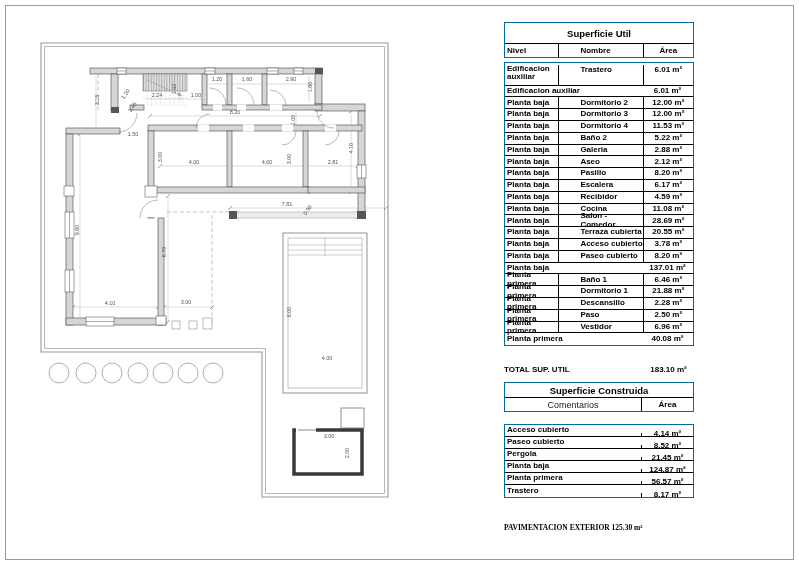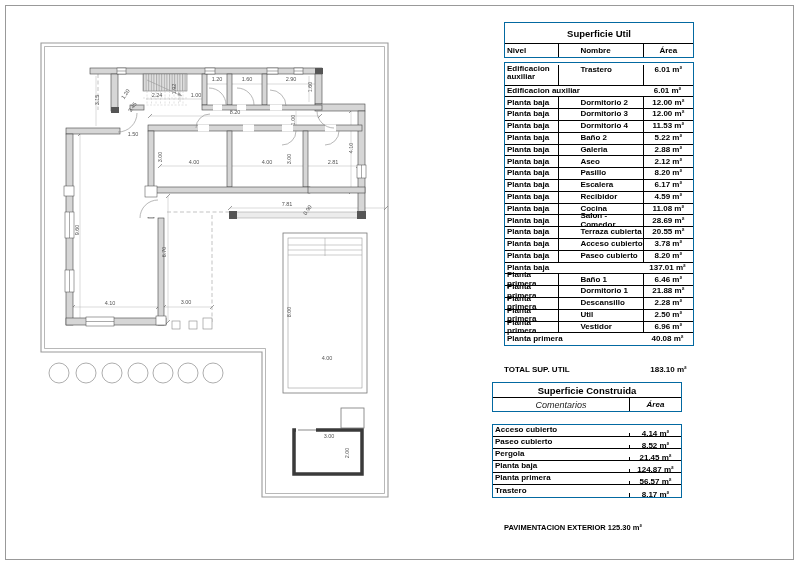--- a/index.html
+++ b/index.html
@@ -29,21 +29,21 @@
   .sub .lab{flex:1;padding-left:2px;}
   .sub .c3s{width:51px;text-align:center;}
   .total-row{display:flex;height:12px;align-items:center;margin-top:17px;}
   .total-row .lab{flex:1;}
   .total-row .c3s{width:51px;text-align:center;}
   
   .k1{flex:1;padding-left:2px;}
   .k2{width:52px;text-align:left;border-left:1px solid #000;box-sizing:border-box;align-self:stretch;display:flex;align-items:center;justify-content:center;margin-top:8px;}
   .com-hdr{flex:1;text-align:center;font-weight:normal;font-size:9px;color:#222;}
   .area-hdr2{width:52px;text-align:center;border-left:1px solid #000;box-sizing:border-box;align-self:stretch;display:flex;align-items:center;justify-content:center;}
-  .note{position:absolute;left:504px;top:523px;font-weight:bold;font-size:7.5px;}
+  .note{position:absolute;left:504px;top:523px;font-weight:bold;font-size:7.5px;font-family:Liberation Serif, serif;}
 </style>
 </head>
 <body>
 
 <div class="page">
   <div class="page-border"></div>
 
   <svg id="plan" width="500" height="565" viewBox="0 0 500 565">
     <defs>
       <pattern id="hatch" width="2.6" height="4" patternUnits="userSpaceOnUse">
@@ -361,43 +361,43 @@
           <div class="c2">Dormitorio 1</div>
           <div class="c3">21.88 m²</div>
         </div>
         <div class="t-row">
           <div class="c1">Planta primera</div>
           <div class="c2">Descansillo</div>
           <div class="c3">2.28 m²</div>
         </div>
         <div class="t-row">
           <div class="c1">Planta primera</div>
-          <div class="c2">Util</div>
+          <div class="c2">Paso</div>
           <div class="c3">2.50 m²</div>
         </div>
         <div class="t-row">
           <div class="c1">Planta primera</div>
           <div class="c2">Vestidor</div>
           <div class="c3">6.96 m²</div>
         </div>
         <div class="t-row sub">
           <span class="lab">Planta primera</span>
           <span class="c3s">40.08 m²</span>
         </div>
       </div>
     <div class="total-row">
       <span class="lab">TOTAL SUP. UTIL</span>
       <span class="c3s">183.10 m²</span>
     </div>
   </div>
 
-  <div class="tbl" style="left:492px;top:382px;">
+  <div class="tbl" style="left:504px;top:382px;">
     <div class="box">
       <div class="title-row" style="height:14px;">Superficie Construida</div>
-      <div class="hdr" style="height:13px;font-style:italic;">
+      <div class="hdr" style="height:13px;">
         <div class="com-hdr">Comentarios</div>
         <div class="area-hdr2">Área</div>
       </div>
     </div>
     <div class="box" id="constr-rows" style="margin-top:12px;">
         <div class="t-row" style="height: 12px;">
           <div class="k1">Acceso cubierto</div>
           <div class="k2">4.14 m²</div>
         </div>
         <div class="t-row" style="height: 12px;">

